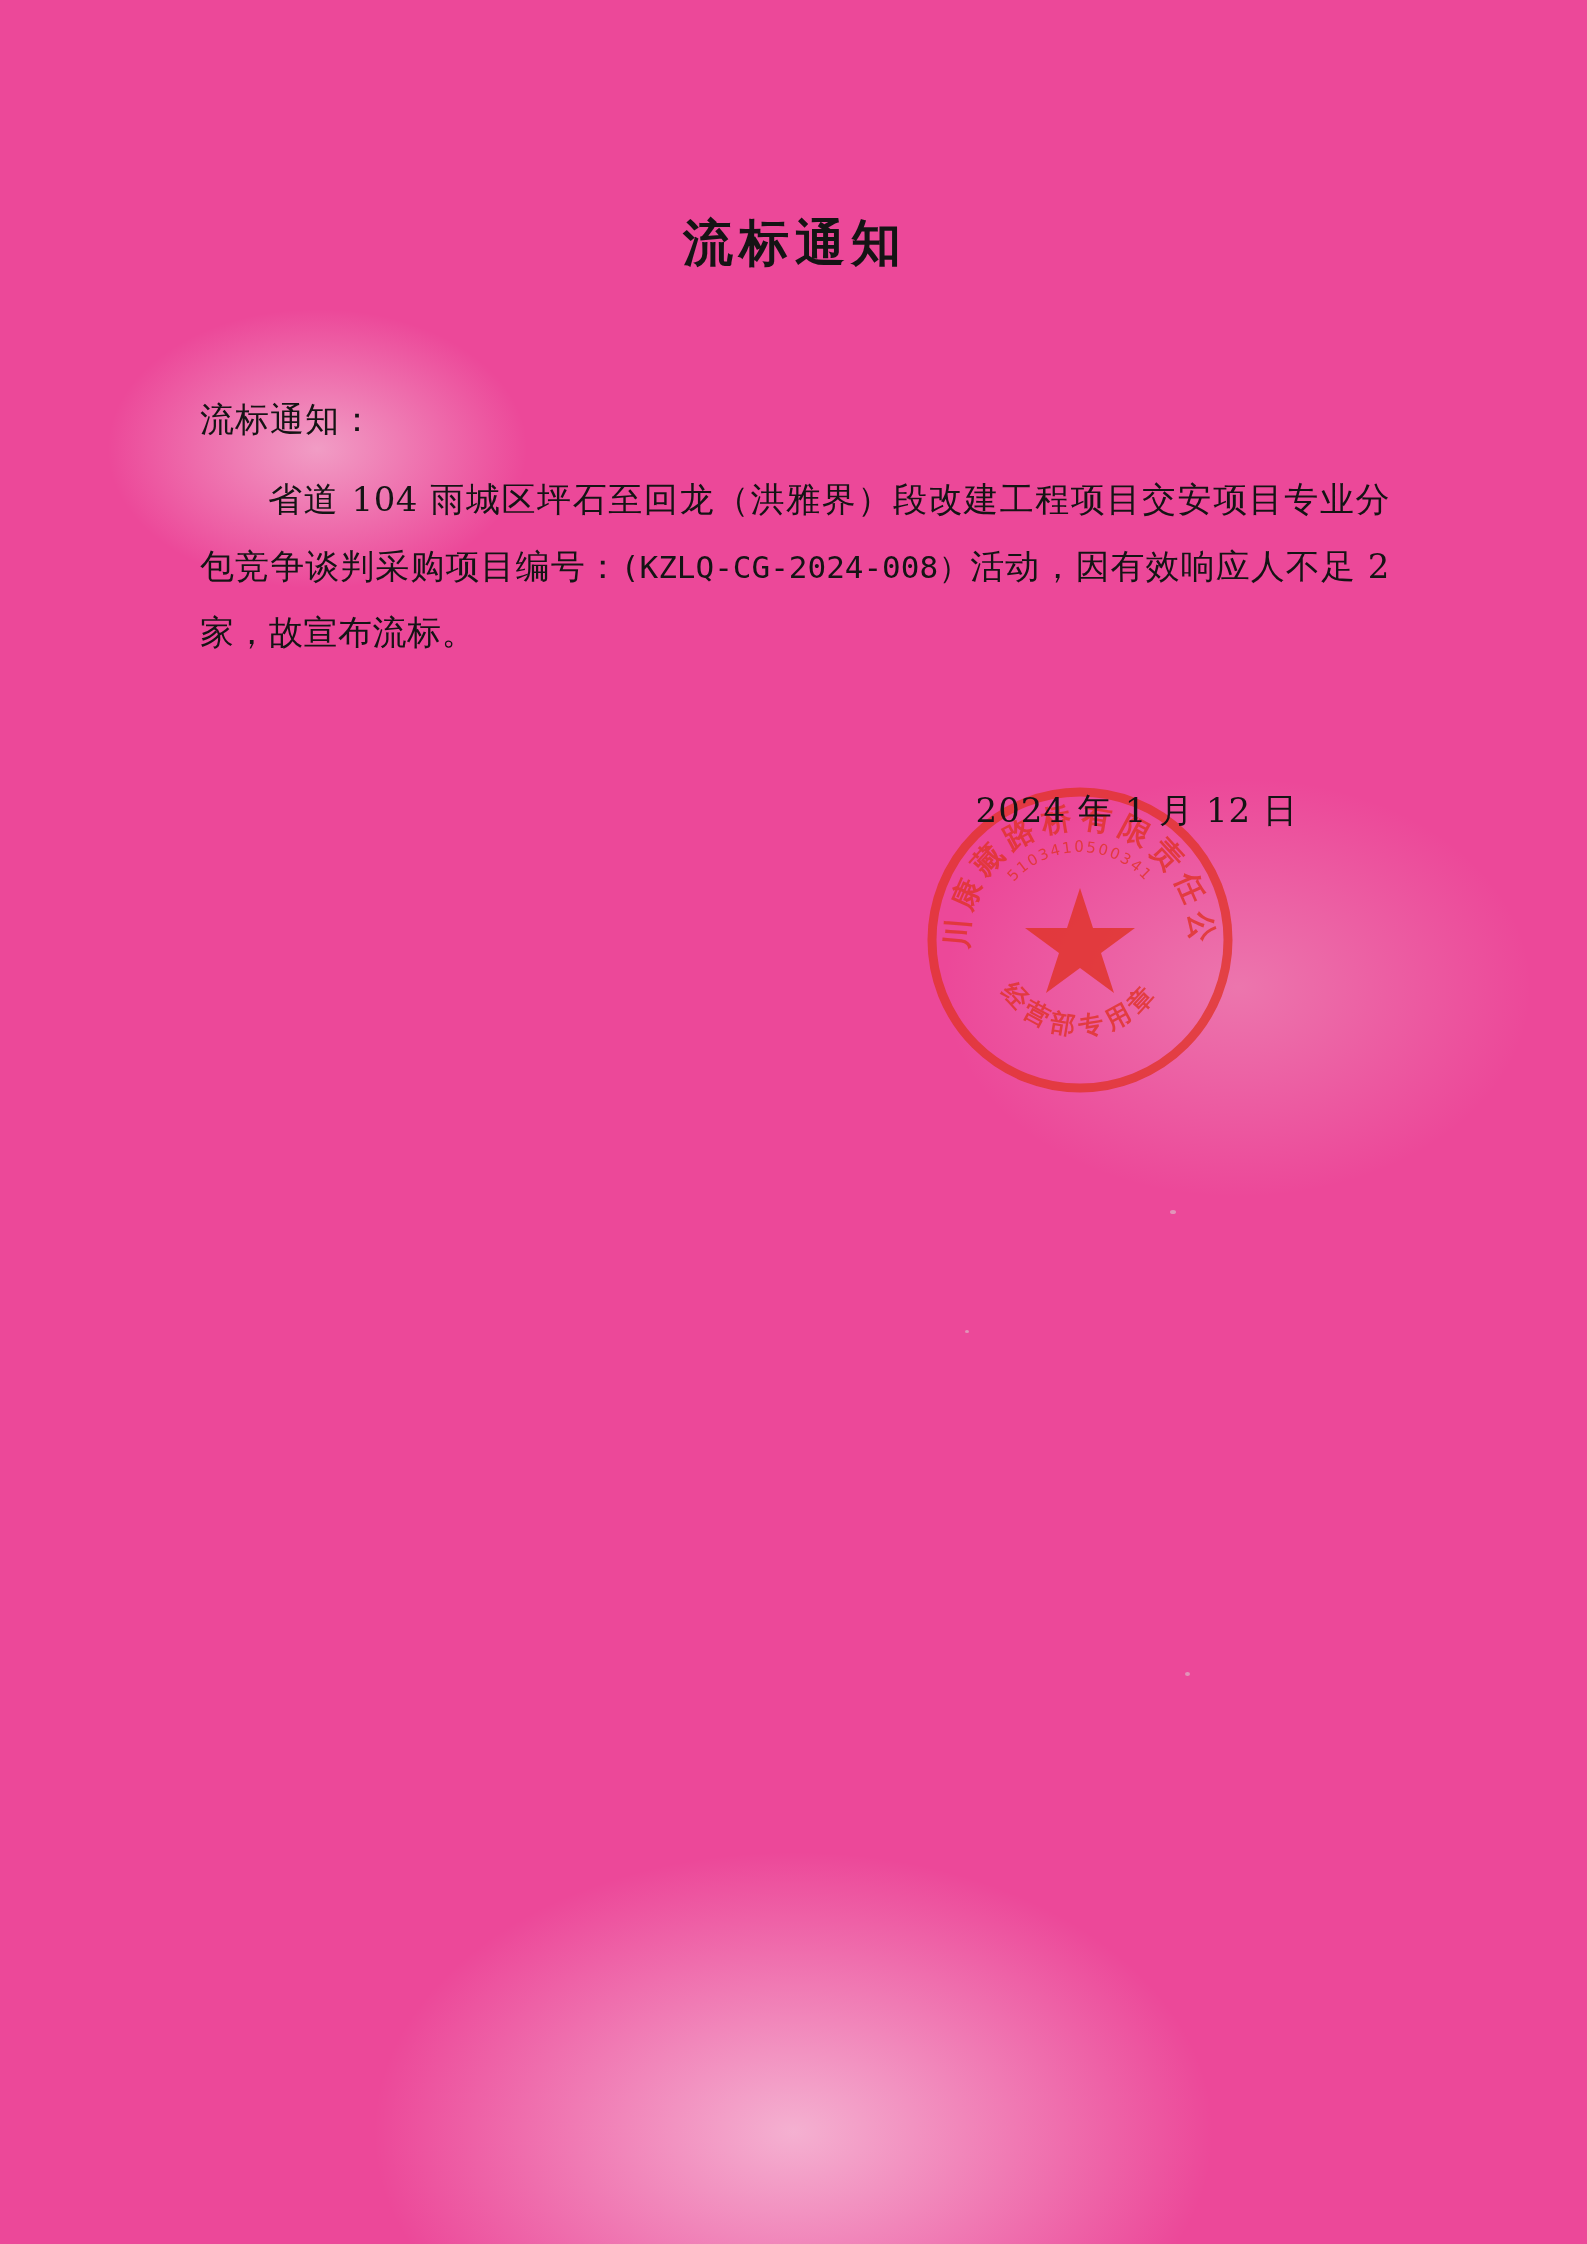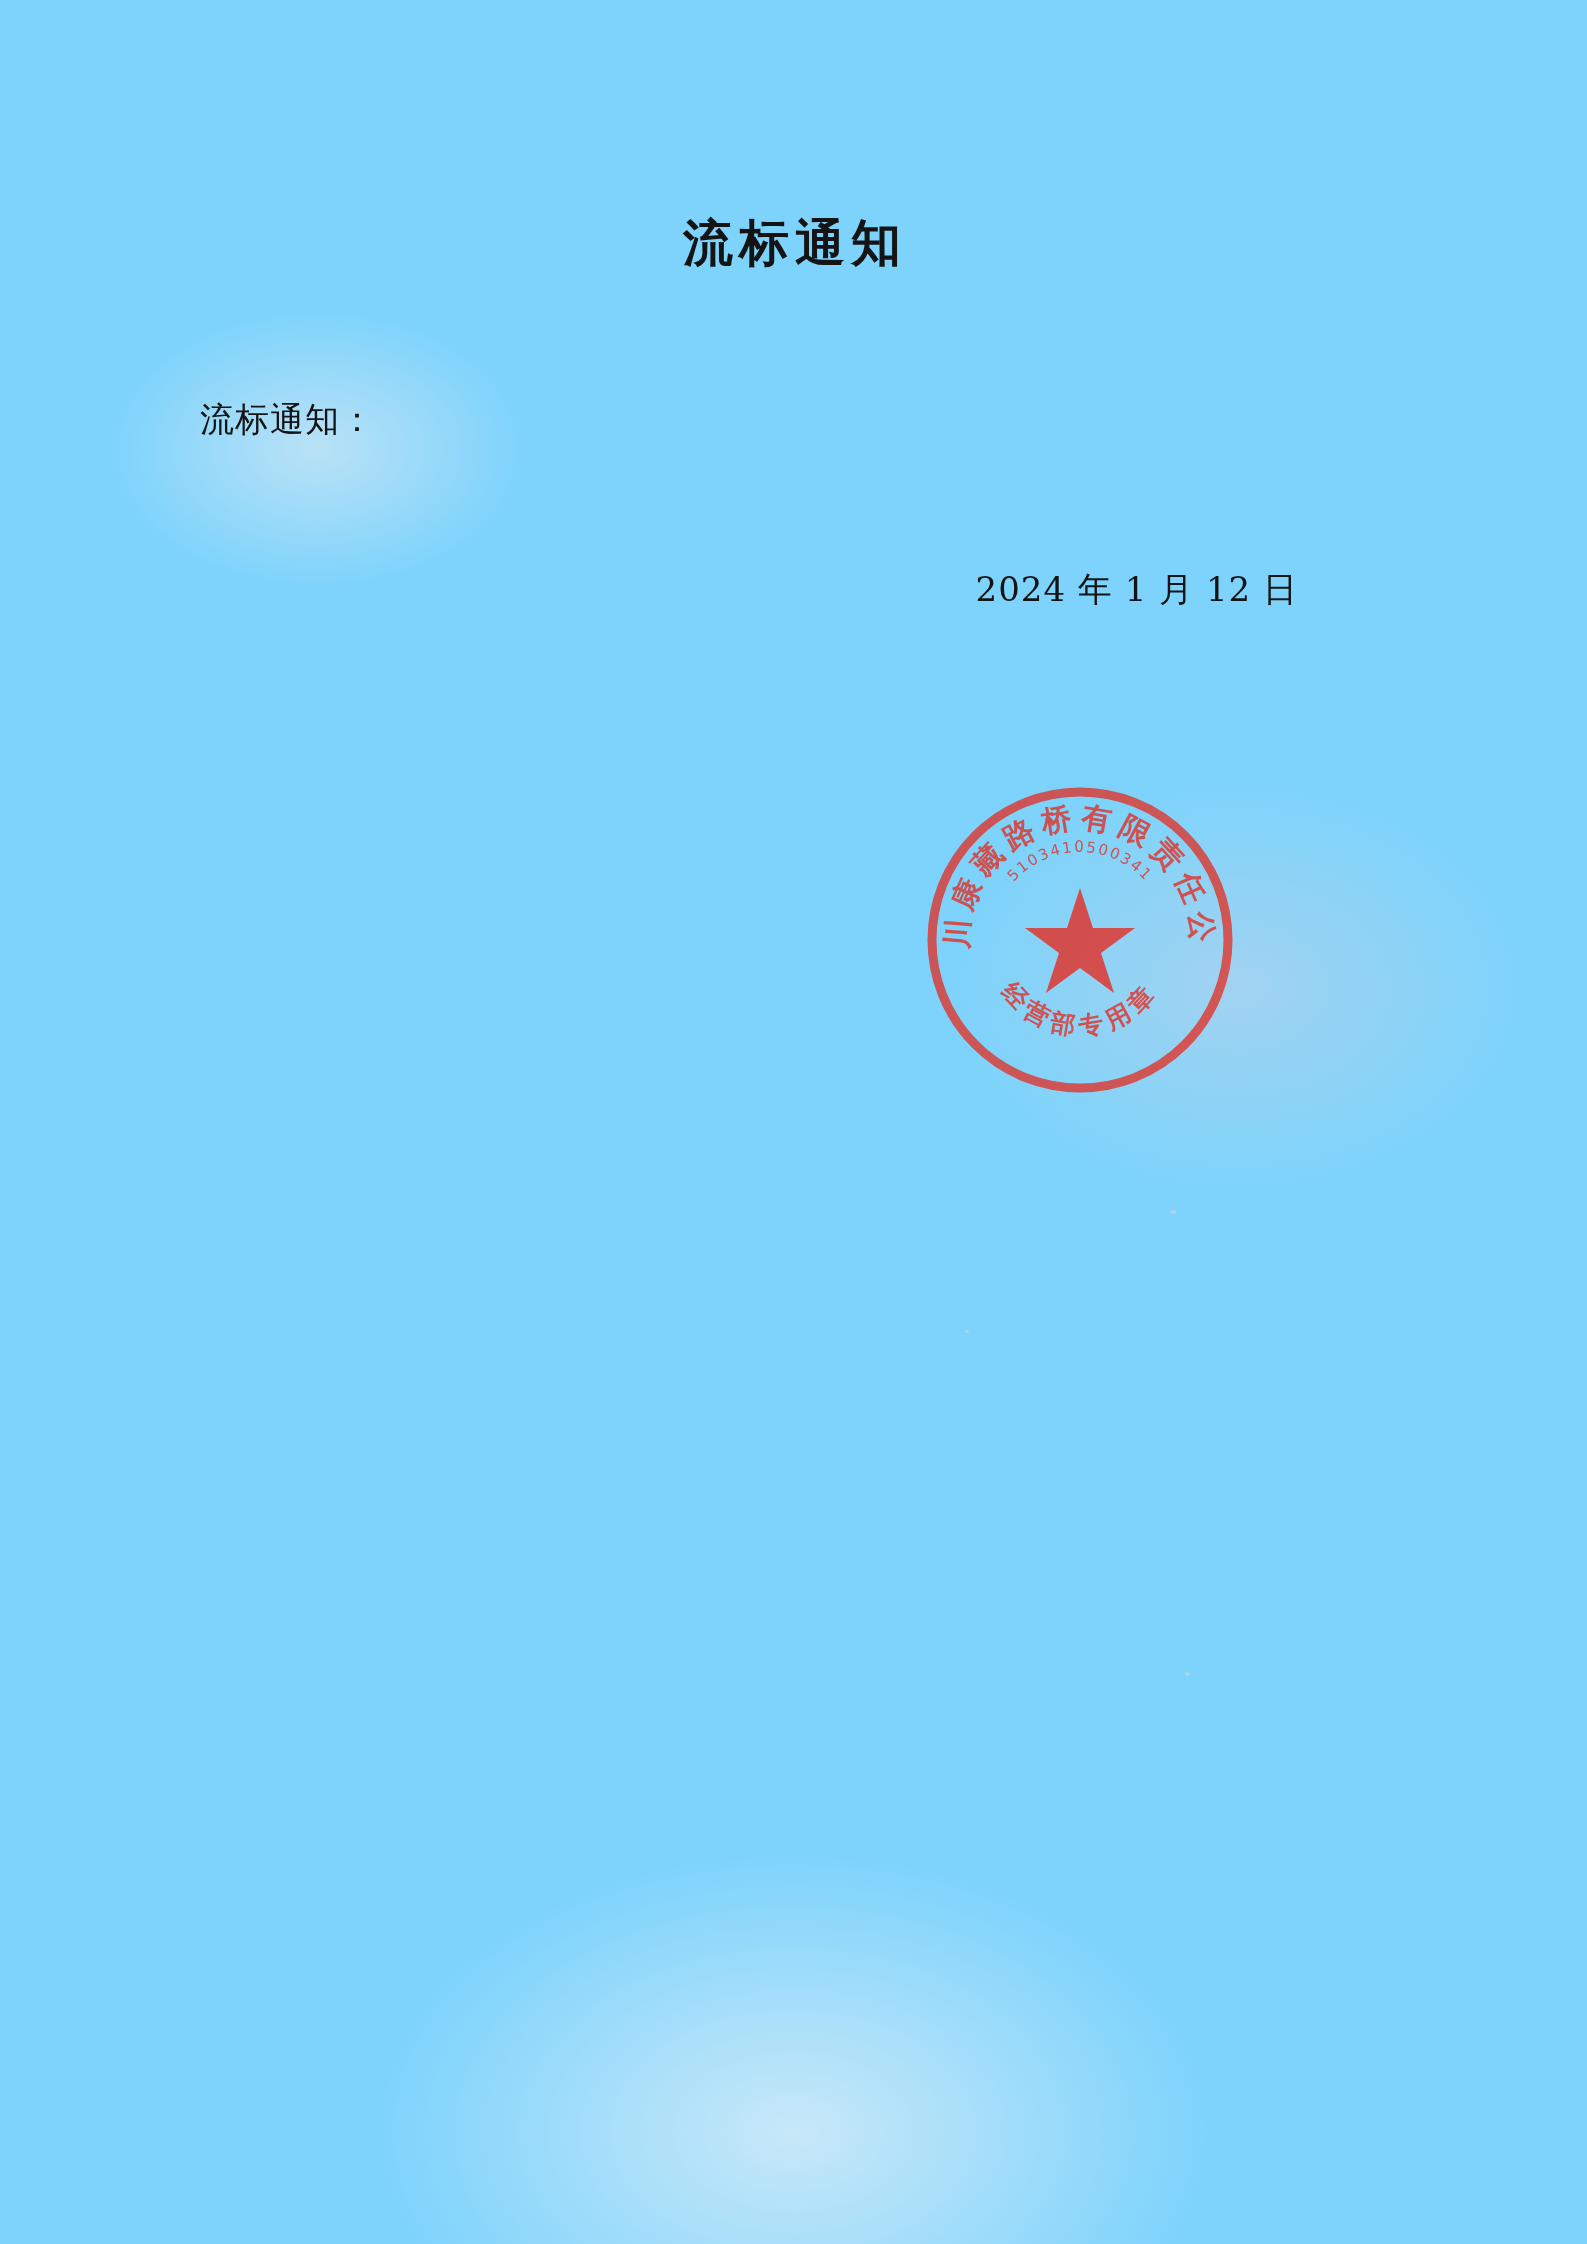--- a/index.html
+++ b/index.html
@@ -9,21 +9,21 @@
   }
   body {
     font-family: "DejaVu Serif", "Liberation Serif", serif;
     color: #1a1a1a;
   }
   .page {
     position: relative;
     width: 1587px;
     height: 2244px;
     margin: 0 auto;
-    background: #7dd3fc;
+    background: #ec4899;
     overflow: hidden;
   }
   
   .scan-tint {
     position: absolute;
     inset: 0;
     pointer-events: none;
     background:
       radial-gradient(ellipse 420px 300px at 78% 44%, rgba(236,210,214,0.33), rgba(255,255,255,0) 70%),
       radial-gradient(ellipse 300px 200px at 20% 20%, rgba(246,240,240,0.5), rgba(255,255,255,0) 70%),
@@ -110,20 +110,21 @@
 
 <div class="page">
   <div class="scan-tint"></div>
 
   <div class="doc-body">
 
     <div class="doc-title">流标通知</div>
 
     <div class="salutation">流标通知：</div>
 
+    <div class="para"><span>省道 104 雨城区坪石至回龙（洪雅界）段改建工程项目交安项目专业分包竞争谈判采购项目编号：</span><span class="mono">(KZLQ-CG-2024-008）</span><span>活动，因有效响应人不足 2 家，故宣布流标。</span></div>
 
     <div class="signature-block">
       <div class="sign-date">2024 年 1 月 12 日</div>
     </div>
   </div>
 
   <div class="seal">
     <svg width="320" height="320" viewBox="0 0 320 320" xmlns="http://www.w3.org/2000/svg">
       <defs>
         <path id="sealTopArc" d="M 48,160 A 112,112 0 0 1 272,160"></path>

